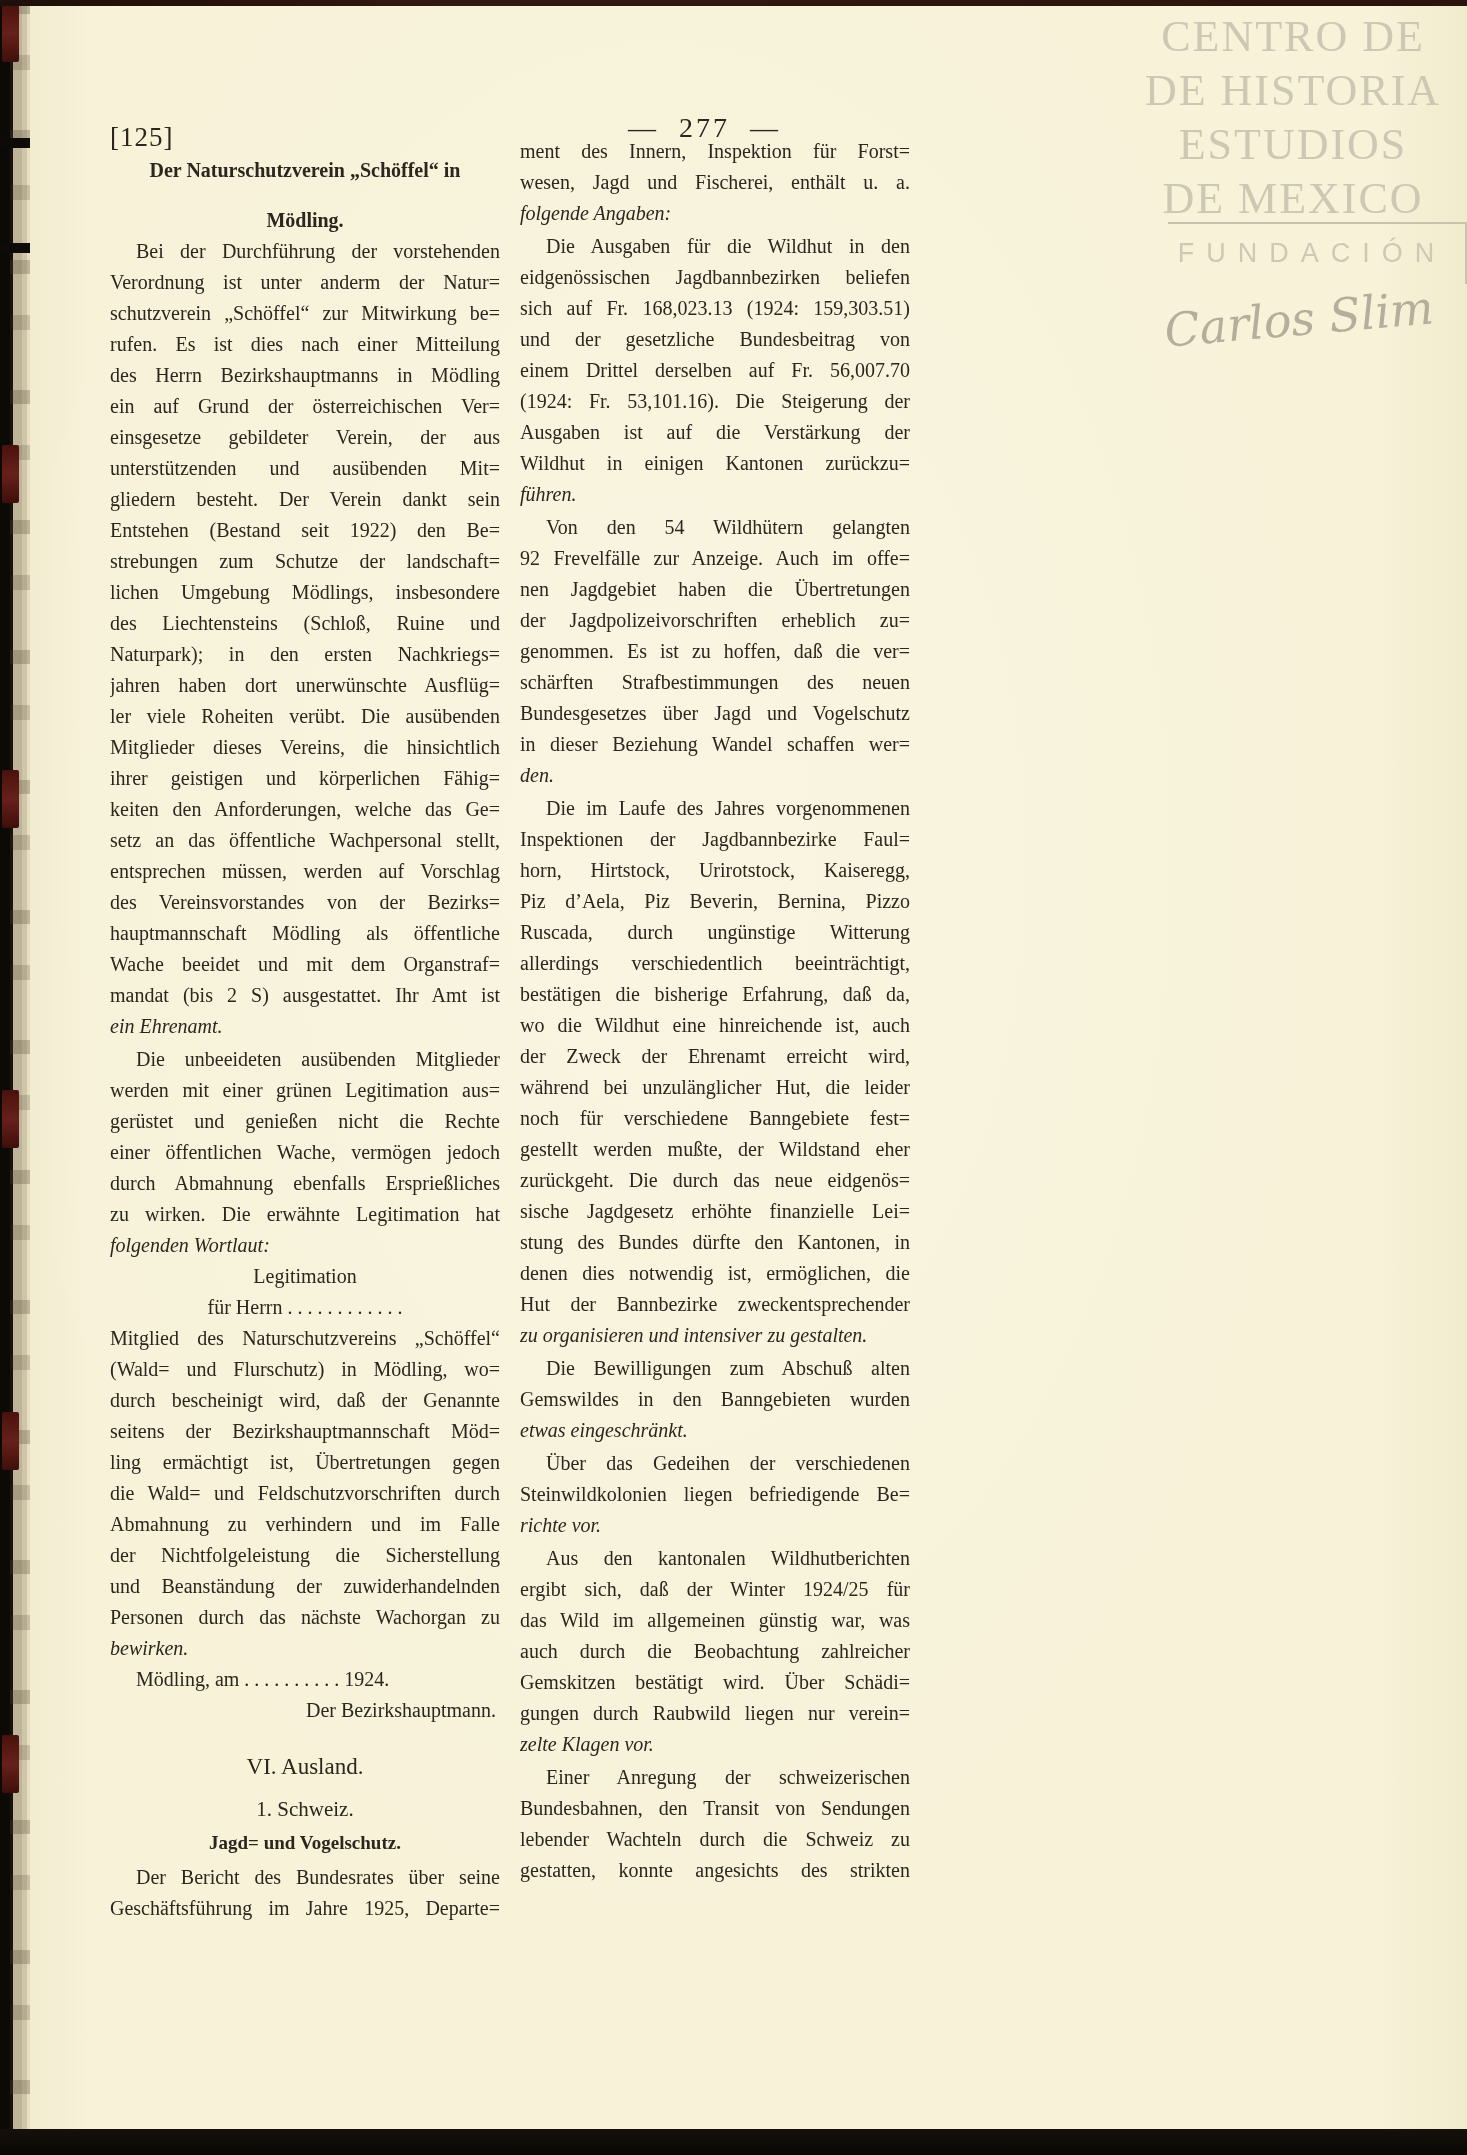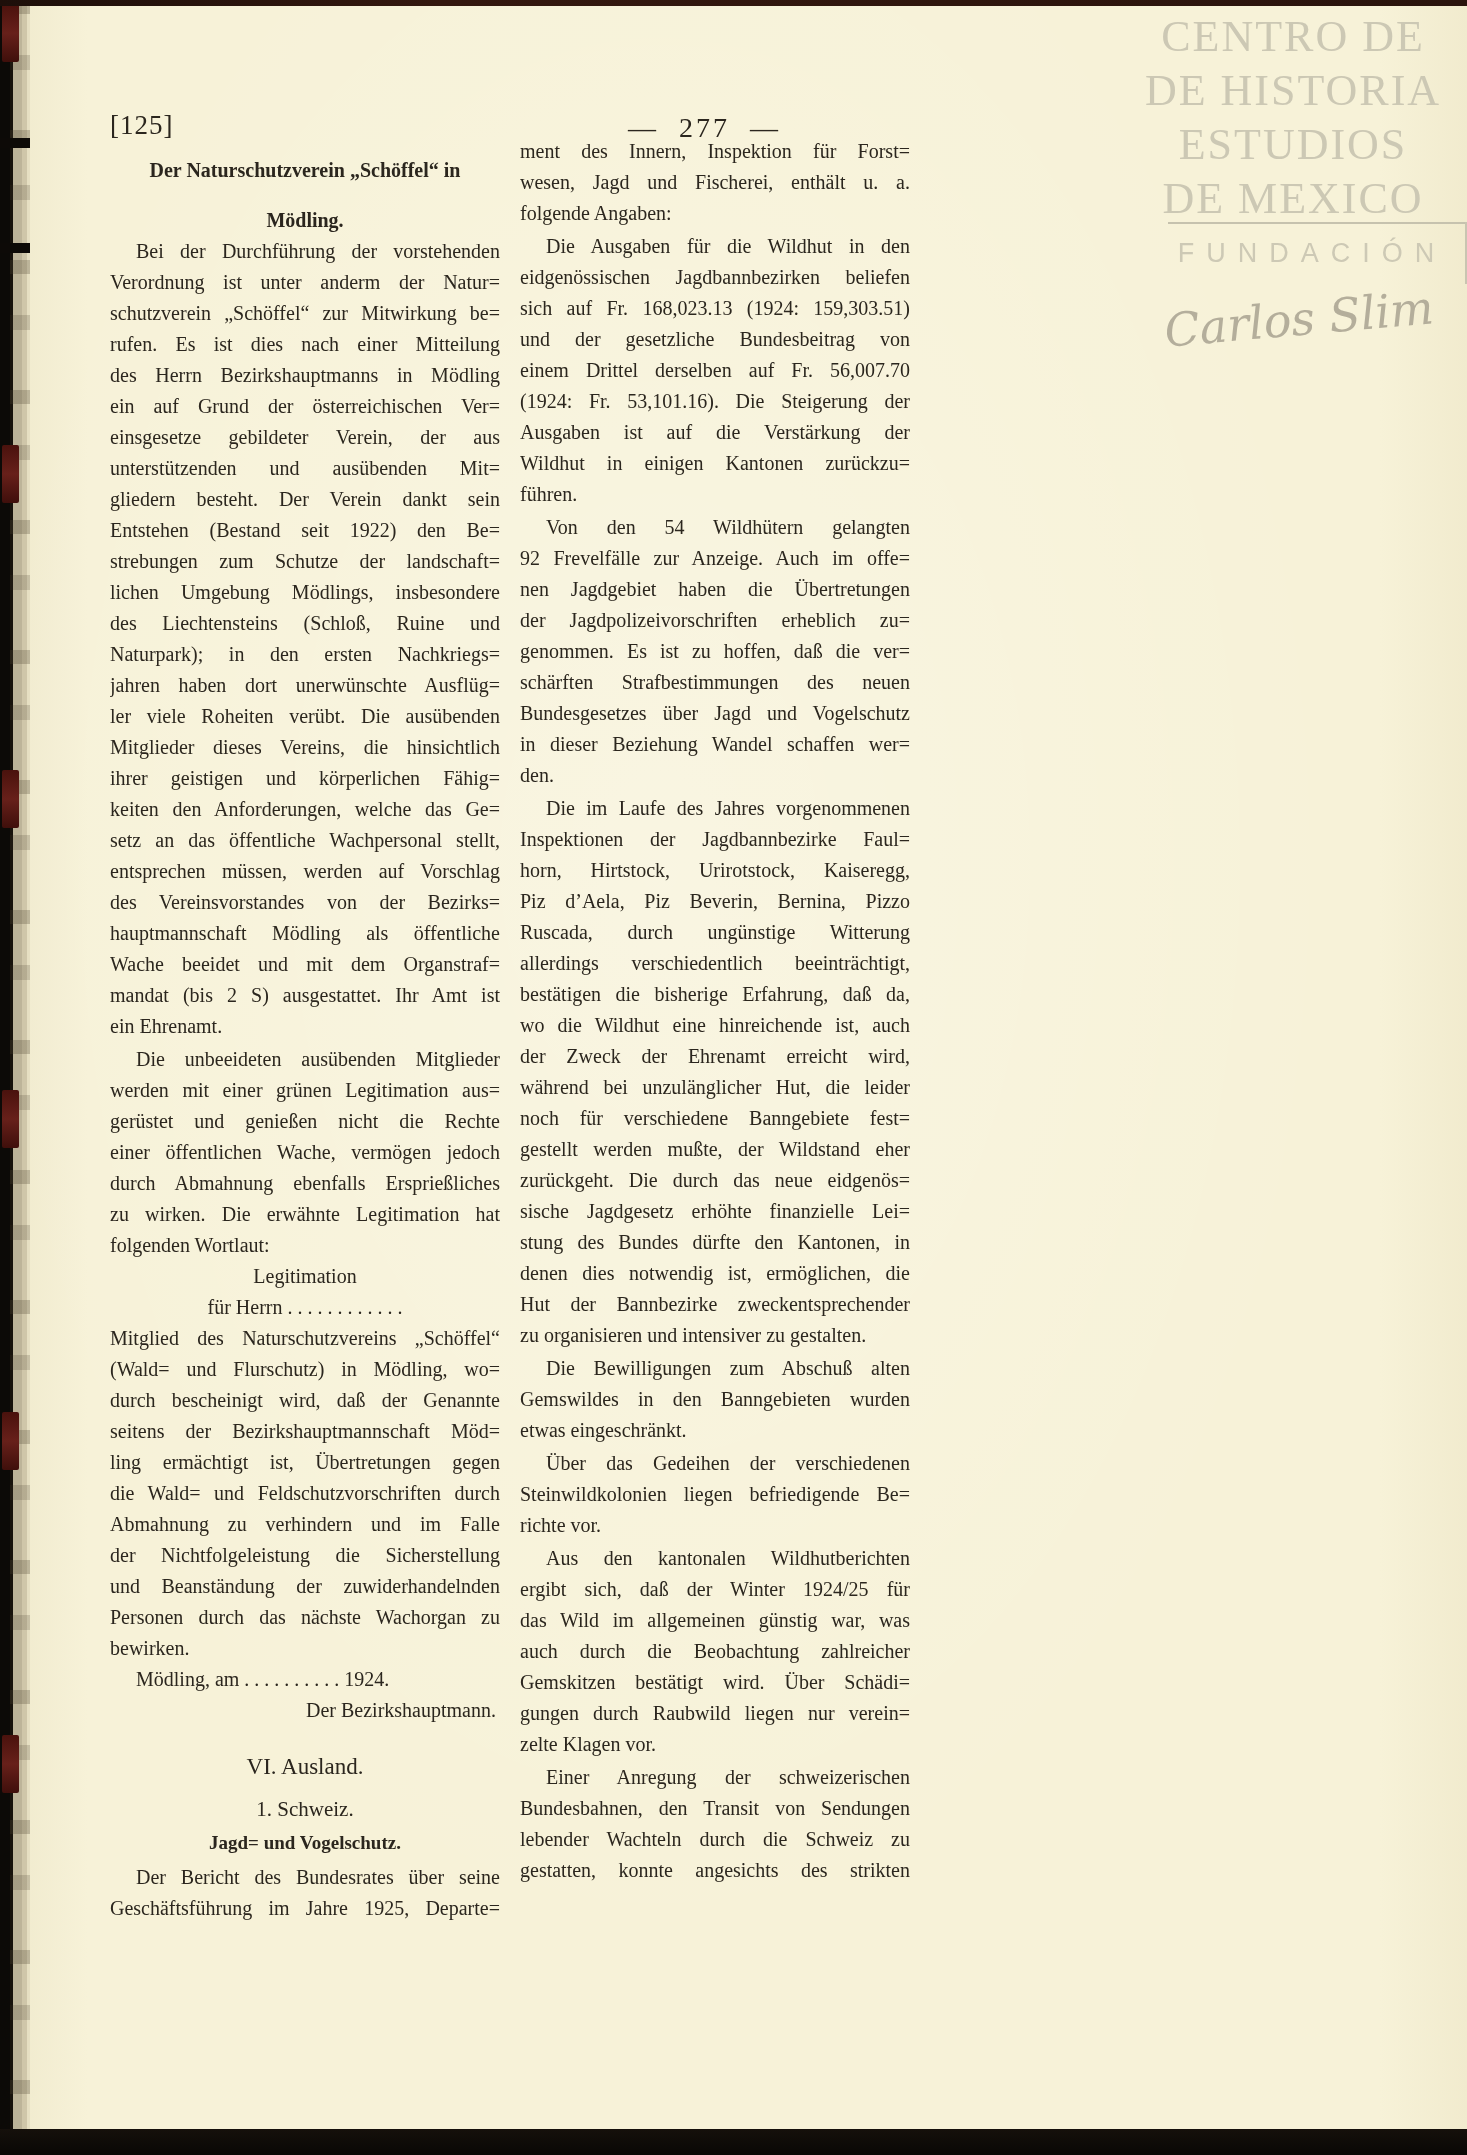--- a/index.html
+++ b/index.html
@@ -14,38 +14,38 @@
   
   .edge-top{position:absolute;left:0;top:0;width:1467px;height:6px;background:linear-gradient(90deg,#1d0f0a,#34180f 30%,#2a140d);z-index:6;}
   .edge-bottom{position:absolute;left:0;bottom:0;width:1467px;height:26px;background:linear-gradient(0deg,#090705,#15100b);z-index:6;}
   .edge-left{position:absolute;left:0;top:0;width:30px;height:2155px;z-index:5;
     background:linear-gradient(90deg,#0c0a07 0 10px,#17120c 10px 13px,#bdb499 13px 22px,#cfc6a9 22px 27px,#e6dfc2 27px 30px);}
   .torn-shade{position:absolute;left:10px;top:0;width:20px;height:2155px;
     background:repeating-linear-gradient(180deg, rgba(80,70,50,0.28) 0 14px, rgba(0,0,0,0) 14px 55px, rgba(60,50,35,0.18) 55px 70px, rgba(0,0,0,0) 70px 130px);}
   .notch{position:absolute;left:0;width:30px;height:10px;background:#0d0a07;}
   .red-mark{position:absolute;left:2px;width:17px;height:58px;background:linear-gradient(180deg,#4a120d,#67201a 50%,#3f0f0b);border-radius:2px;}
   
-  .folio{position:absolute;left:110px;top:110px;font-size:27px;letter-spacing:1px;text-align:right;}
+  .folio{position:absolute;left:110px;top:122px;font-size:27px;letter-spacing:1px;text-align:right;}
   .page-number{position:absolute;left:628px;top:112px;font-size:28px;letter-spacing:3px;word-spacing:10px;text-align:center;}
   
   .wm{position:absolute;right:24px;top:10px;width:300px;text-align:center;
       color:#ccc8b4;font-size:44px;line-height:54px;letter-spacing:2px;z-index:4;}
   .wm-rule{position:absolute;right:0;top:222px;width:299px;height:2px;background:#c6c2ae;z-index:4;}
   .wm-rule-v{position:absolute;right:0;top:222px;width:2px;height:62px;background:#c9c5b1;z-index:4;}
   .wm-foundation{position:absolute;right:10px;top:238px;width:290px;text-align:center;
       font-family:"Liberation Sans", sans-serif;color:#cdc9b5;font-size:27px;letter-spacing:12px;z-index:4;}
   .wm-signature{position:absolute;right:8px;top:292px;width:320px;text-align:center;
       font-family:"DejaVu Serif", serif;font-style:italic;font-size:46px;color:rgba(168,162,144,0.85);
       transform:rotate(-5deg);z-index:4;}
   
   .columns{position:absolute;left:110px;top:136px;width:800px;display:flex;gap:20px;align-items:flex-start;}
   .col{width:390px;font-size:20px;line-height:31px;}
   .block{margin:0;}
   .ln{text-align:justify;text-align-last:justify;height:31px;overflow:hidden;}
-  .ln.last{text-align-last:left;}
+  .ln.last{text-align-last:left;font-style:italic;}
   .ln.indent{text-indent:26px;}
   .blk-heading .ln{text-align:center;text-align-last:center;font-weight:bold;margin-top:19px;}
   .blk-center .ln{text-align:center;text-align-last:center;}
   .blk-lineindent .ln{text-align:left;text-align-last:left;text-indent:26px;}
   .blk-lineright .ln{text-align:right;text-align-last:right;padding-right:4px;}
   .blk-section{margin-top:18px;}
   .blk-section .ln{text-align:center;text-align-last:center;font-size:23px;line-height:46px;height:46px;}
   .blk-sub .ln{text-align:center;text-align-last:center;font-size:21px;line-height:38px;height:38px;}
   .blk-boldcenter{margin-bottom:5px;}
   .blk-boldcenter .ln{text-align:center;text-align-last:center;font-weight:bold;font-size:19px;line-height:29px;height:29px;}

